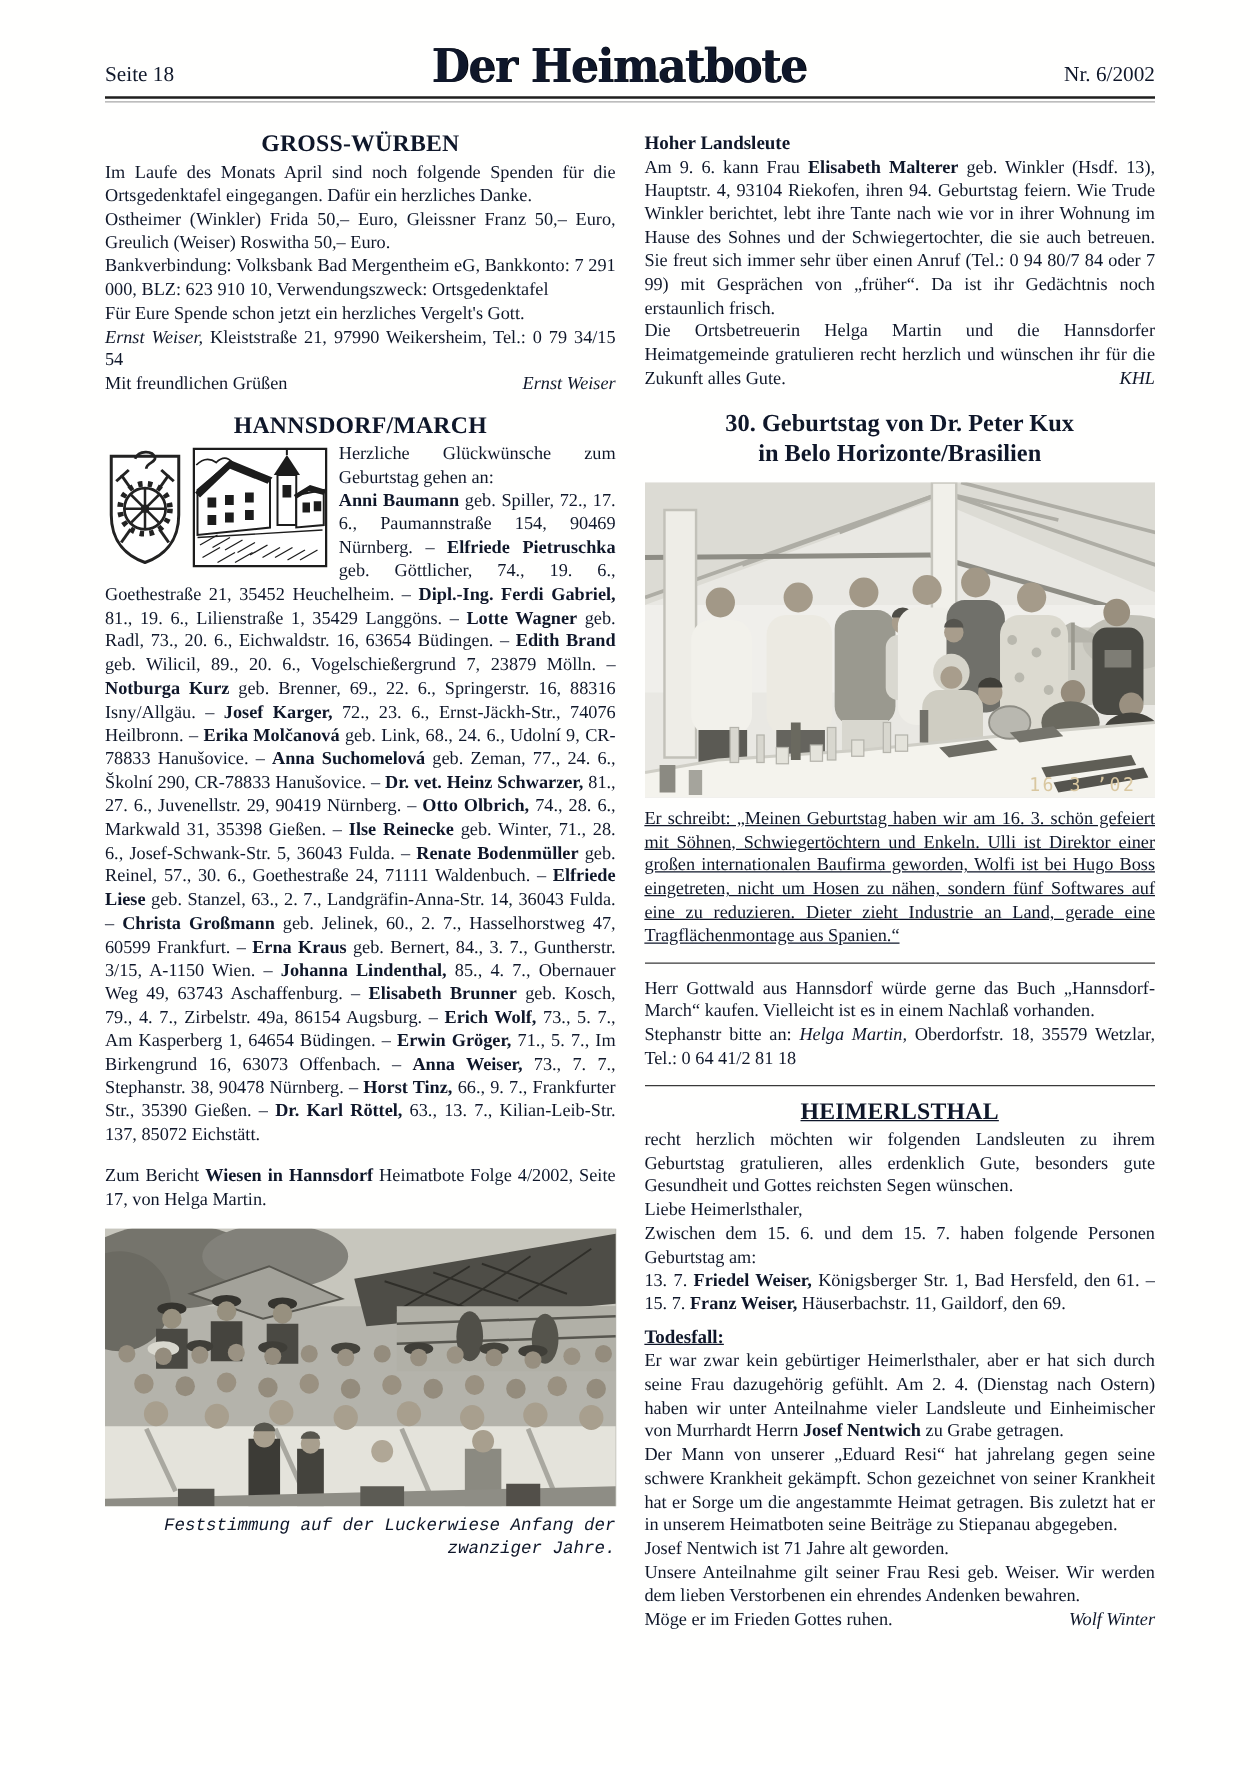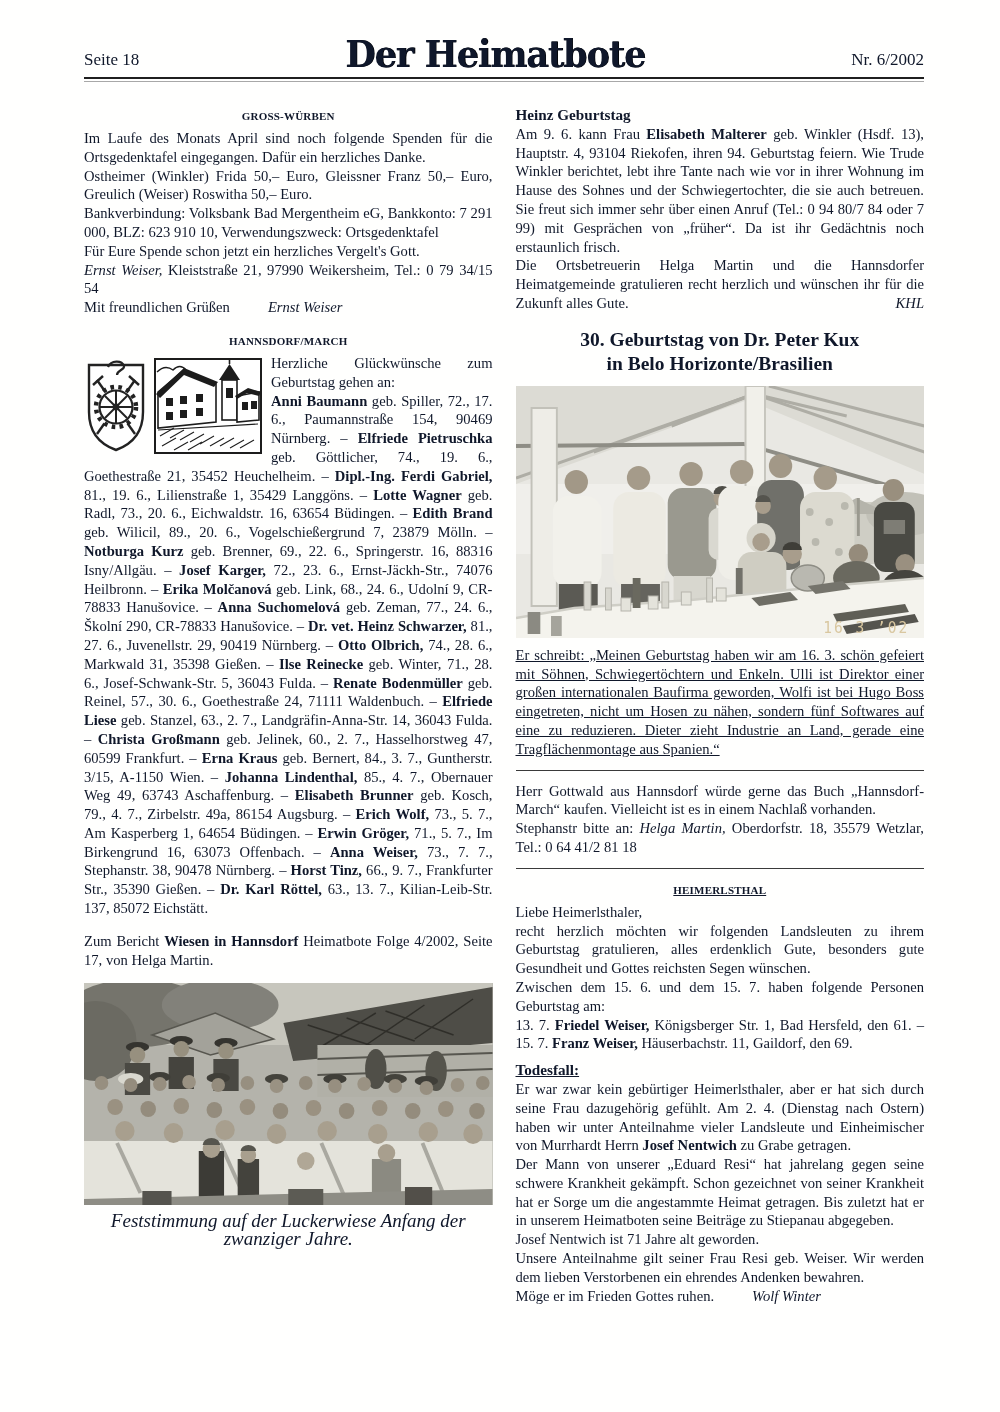--- a/index.html
+++ b/index.html
@@ -13,35 +13,35 @@
   .hdr .side{font-size:17px;padding-bottom:2px;}
   .masthead{
     margin:0;font-family:"DejaVu Serif",serif;font-weight:bold;font-size:35px;line-height:36px;
     letter-spacing:-1px;transform:scaleY(1.06);text-shadow:0.6px 0 #000;
   }
   .rule{height:2px;border-top:2px solid #1f1f1f;border-bottom:1px solid #a8a8a8;margin-top:5px;}
   
   .cols{display:flex;gap:23px;margin-top:24px;}
   .col{flex:1;min-width:0;font-size:14.6px;line-height:18.8px;text-align:justify;hyphens:auto;}
   p{margin:0;text-align:justify;}
-  .center-head{text-align:center;font-weight:bold;font-size:11px;line-height:20px;margin:0 0 3px 0;letter-spacing:.2px;}
+  .center-head{text-align:center;font-weight:bold;font-size:19px;line-height:20px;margin:0 0 3px 0;letter-spacing:.2px;}
   .run-head{font-weight:bold;font-size:15.2px;margin:0;text-align:left;}
   .kux-title{text-align:center;font-weight:bold;font-size:19.5px;line-height:24px;margin:15px 0 10px;}
   .mt8{margin-top:8px;text-decoration:underline;} .mt14{margin-top:14px;}
-  .sig-row{display:flex;align-items:baseline;gap:38px;}
+  .sig-row{display:flex;justify-content:space-between;align-items:baseline;gap:38px;}
   .sig-row .sig{font-style:italic;text-align:right;}
   .s-b{font-weight:bold;} .s-i{font-style:italic;}
   .hr{border-top:1.5px solid #3a3a3a;margin:11px 0;}
   
   .hann-media{float:left;width:178px;height:96px;margin:4px 9px 3px 0;display:flex;gap:6px;align-items:stretch;}
   .hann-media svg{display:block;height:96px;}
   
   figure{margin:0;}
   figure svg{display:block;width:100%;}
-  figcaption{font-style:italic;font-size:19px;line-height:18px;margin-top:7px;text-align:center;}
+  figcaption{font-style:italic;font-size:14px;line-height:18px;margin-top:7px;text-align:right;font-family:Liberation Mono, monospace;}
 </style>
 </head>
 <body>
 
 <div class="page">
 
   <header class="hdr">
     <span class="side">Seite 18</span>
     <h1 class="masthead">Der Heimatbote</h1>
     <span class="side">Nr. 6/2002</span>
@@ -233,21 +233,21 @@
             <rect x="210" y="206" width="36" height="16" fill="#5c5b54"></rect>
             <rect x="330" y="204" width="28" height="18" fill="#524f49"></rect>
         </svg>
         <figcaption>Feststimmung auf der Luckerwiese Anfang der zwanziger Jahre.</figcaption>
       </figure>
 
     </section>
 
     <section class="col">
 
-      <h3 class="run-head">Heinz Geburtstag</h3>
+      <h3 class="run-head">Hoher Landsleute</h3>
       <p><span>Am 9. 6. kann Frau </span><span class="s-b">Elisabeth Malterer</span><span> geb. Winkler (Hsdf. 13), Hauptstr. 4, 93104 Riekofen, ihren 94. Geburtstag feiern. Wie Trude Winkler berichtet, lebt ihre Tante nach wie vor in ihrer Wohnung im Hause des Sohnes und der Schwiegertochter, die sie auch betreuen. Sie freut sich immer sehr über einen Anruf (Tel.: 0 94 80/7 84 oder 7 99) mit Gesprächen von „früher“. Da ist ihr Gedächtnis noch erstaunlich frisch.</span></p>
       <p style="display:inline;">Die Ortsbetreuerin Helga Martin und die Hannsdorfer Heimatgemeinde gratulieren recht herzlich und wünschen ihr für die Zukunft alles Gute.</p>
       <span class="sig" style="float:right;font-style:italic;">KHL</span>
 
       <div class="kux-title">
         <div>30. Geburtstag von Dr. Peter Kux</div>
         <div>in Belo Horizonte/Brasilien</div>
       </div>
 
       <figure>
@@ -348,22 +348,22 @@
       <p class="mt8">Er schreibt: „Meinen Geburtstag haben wir am 16. 3. schön gefeiert mit Söhnen, Schwiegertöchtern und Enkeln. Ulli ist Direktor einer großen internationalen Baufirma geworden, Wolfi ist bei Hugo Boss eingetreten, nicht um Hosen zu nähen, sondern fünf Softwares auf eine zu reduzieren. Dieter zieht Industrie an Land, gerade eine Tragflächenmontage aus Spanien.“</p>
 
       <div class="hr"></div>
 
       <p>Herr Gottwald aus Hannsdorf würde gerne das Buch „Hannsdorf-March“ kaufen. Vielleicht ist es in einem Nachlaß vorhanden.</p>
       <p><span>Stephanstr bitte an: </span><span class="s-i">Helga Martin,</span><span> Oberdorfstr. 18, 35579 Wetzlar, Tel.: 0 64 41/2 81 18</span></p>
 
       <div class="hr"></div>
 
       <h2 class="center-head mt8">HEIMERLSTHAL</h2>
+      <p>recht herzlich möchten wir folgenden Landsleuten zu ihrem Geburtstag gratulieren, alles erdenklich Gute, besonders gute Gesundheit und Gottes reichsten Segen wünschen.</p>
       <p>Liebe Heimerlsthaler,</p>
-      <p>recht herzlich möchten wir folgenden Landsleuten zu ihrem Geburtstag gratulieren, alles erdenklich Gute, besonders gute Gesundheit und Gottes reichsten Segen wünschen.</p>
       <p>Zwischen dem 15. 6. und dem 15. 7. haben folgende Personen Geburtstag am:</p>
       <p><span>13. 7. </span><span class="s-b">Friedel Weiser,</span><span> Königsberger Str. 1, Bad Hersfeld, den 61. – 15. 7. </span><span class="s-b">Franz Weiser,</span><span> Häuserbachstr. 11, Gaildorf, den 69.</span></p>
 
       <h3 class="run-head mt8">Todesfall:</h3>
       <p><span>Er war zwar kein gebürtiger Heimerlsthaler, aber er hat sich durch seine Frau dazugehörig gefühlt. Am 2. 4. (Dienstag nach Ostern) haben wir unter Anteilnahme vieler Landsleute und Einheimischer von Murrhardt Herrn </span><span class="s-b">Josef Nentwich</span><span> zu Grabe getragen.</span></p>
       <p>Der Mann von unserer „Eduard Resi“ hat jahrelang gegen seine schwere Krankheit gekämpft. Schon gezeichnet von seiner Krankheit hat er Sorge um die angestammte Heimat getragen. Bis zuletzt hat er in unserem Heimatboten seine Beiträge zu Stiepanau abgegeben.</p>
       <p>Josef Nentwich ist 71 Jahre alt geworden.</p>
       <p>Unsere Anteilnahme gilt seiner Frau Resi geb. Weiser. Wir werden dem lieben Verstorbenen ein ehrendes Andenken bewahren.</p>
       <div class="sig-row">
         <span>Möge er im Frieden Gottes ruhen.</span>

